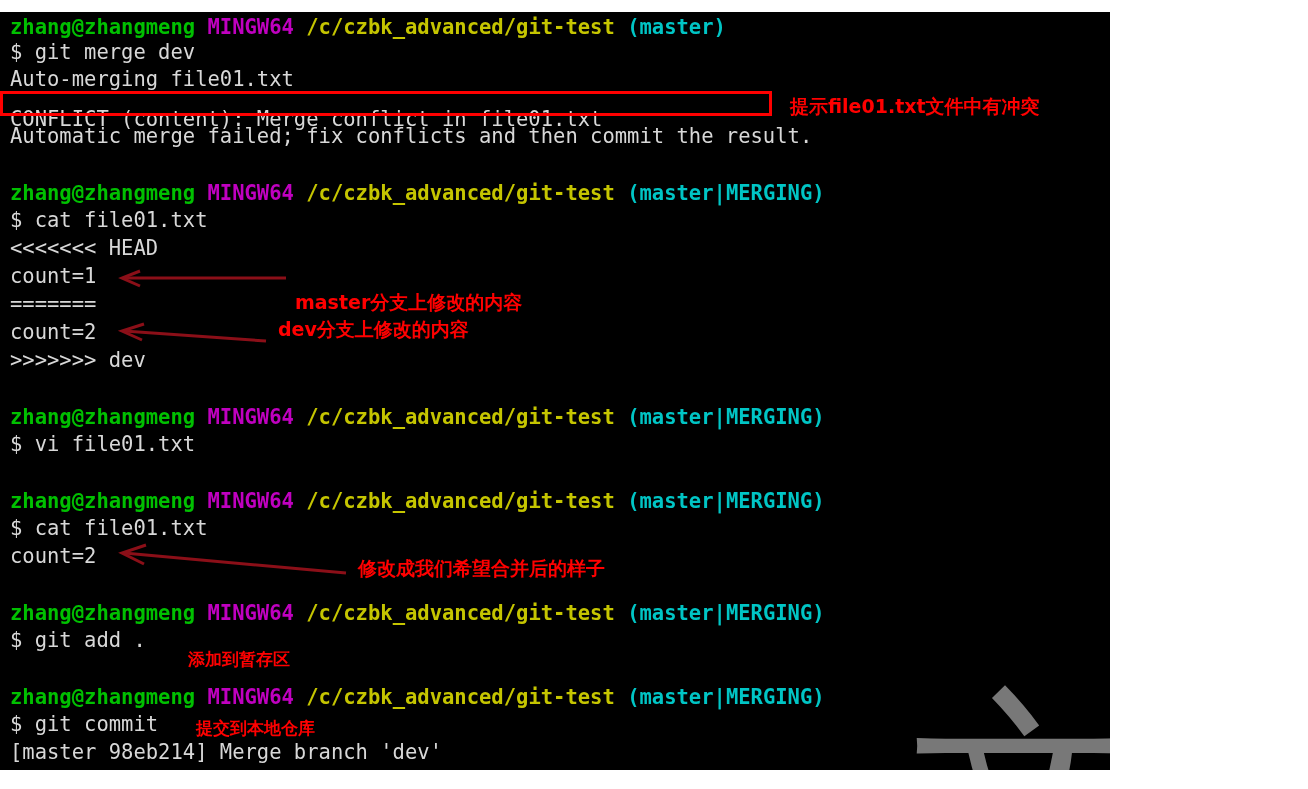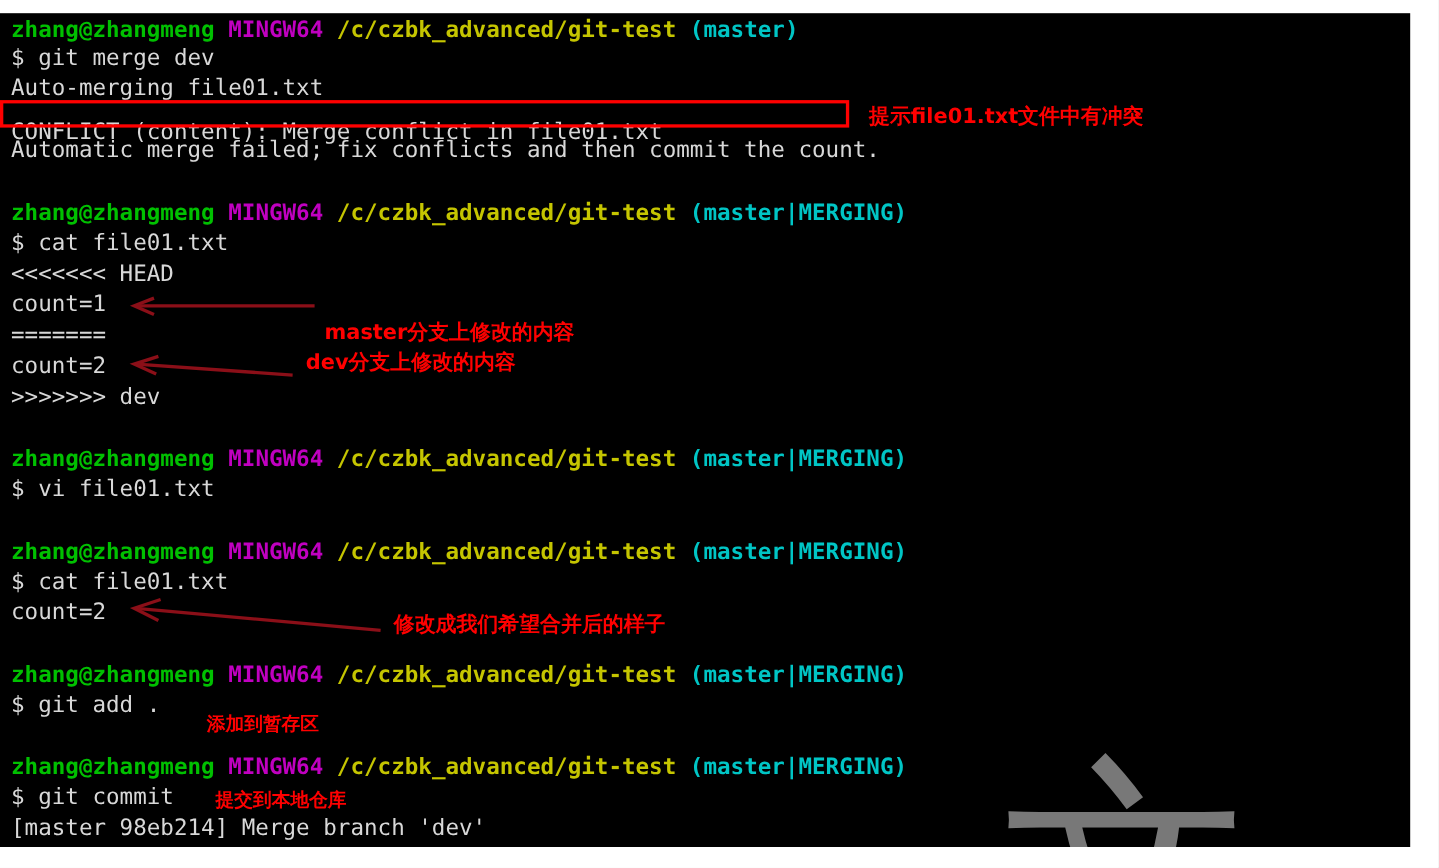--- a/index.html
+++ b/index.html
@@ -12,21 +12,21 @@
     height: 789px;
     position: relative;
     overflow: hidden;
     font-family: "DejaVu Sans Mono", "Liberation Mono", monospace;
   }
 
   #terminal {
     position: absolute;
     left: 0px;
     top: 12px;
-    width: 1282px;
+    width: 1110px;
     height: 758px;
     background: #000000;
     overflow: hidden;
   }
 
   .line {
     position: absolute;
     left: 10px;
     white-space: pre;
     font-family: "DejaVu Sans Mono", "Liberation Mono", monospace;
@@ -95,21 +95,21 @@
 
 <div id="terminal">
 
   <div class="line" style="top:0px;"><span class="seg c-user">zhang@zhangmeng</span><span class="seg c-out"> </span><span class="seg c-host">MINGW64</span><span class="seg c-out"> </span><span class="seg c-path">/c/czbk_advanced/git-test</span><span class="seg c-out"> </span><span class="seg c-branch">(master)</span></div>
 
   <div class="line" style="top:25px;">$ git merge dev</div>
   <div class="line" style="top:52px;">Auto-merging file01.txt</div>
   <div class="line" style="top:92px;">CONFLICT (content): Merge conflict in file01.txt</div>
   <div class="conflict-box"></div>
   <div class="anno" style="left:790px; top:85px;">提示file01.txt文件中有冲突</div>
-  <div class="line" style="top:109px;">Automatic merge failed; fix conflicts and then commit the count.</div>
+  <div class="line" style="top:109px;">Automatic merge failed; fix conflicts and then commit the result.</div>
 
   <div class="line" style="top:166px;"><span class="seg c-user">zhang@zhangmeng</span><span class="seg c-out"> </span><span class="seg c-host">MINGW64</span><span class="seg c-out"> </span><span class="seg c-path">/c/czbk_advanced/git-test</span><span class="seg c-out"> </span><span class="seg c-branch">(master|MERGING)</span></div>
 
   <div class="line" style="top:193px;">$ cat file01.txt</div>
   <div class="line" style="top:221px;">&lt;&lt;&lt;&lt;&lt;&lt;&lt; HEAD</div>
   <div class="line" style="top:249px;">count=1</div>
 
   <svg class="arrow-svg" style="left:110px; top:258px;" width="180" height="18" viewBox="0 0 180 18">
     <line x1="176" y1="8" x2="14" y2="8" stroke="#8b0f18" stroke-width="3"></line>
     <polyline points="30,1 12,8 30,16" fill="none" stroke="#8b0f18" stroke-width="3"></polyline>

